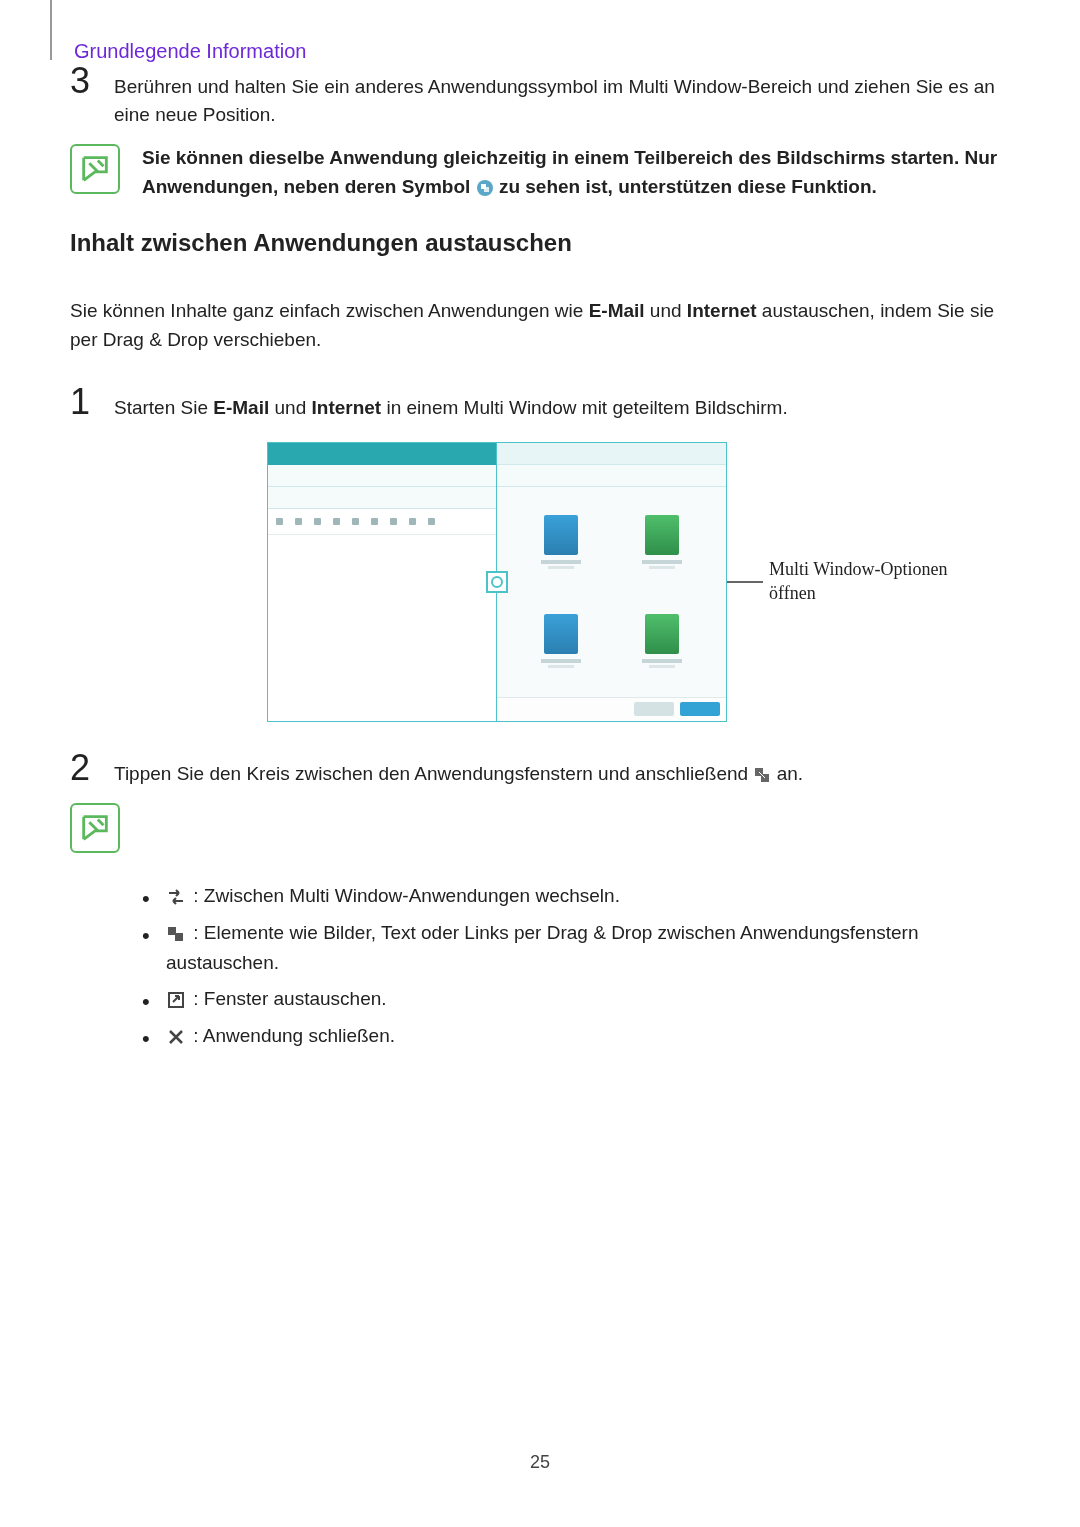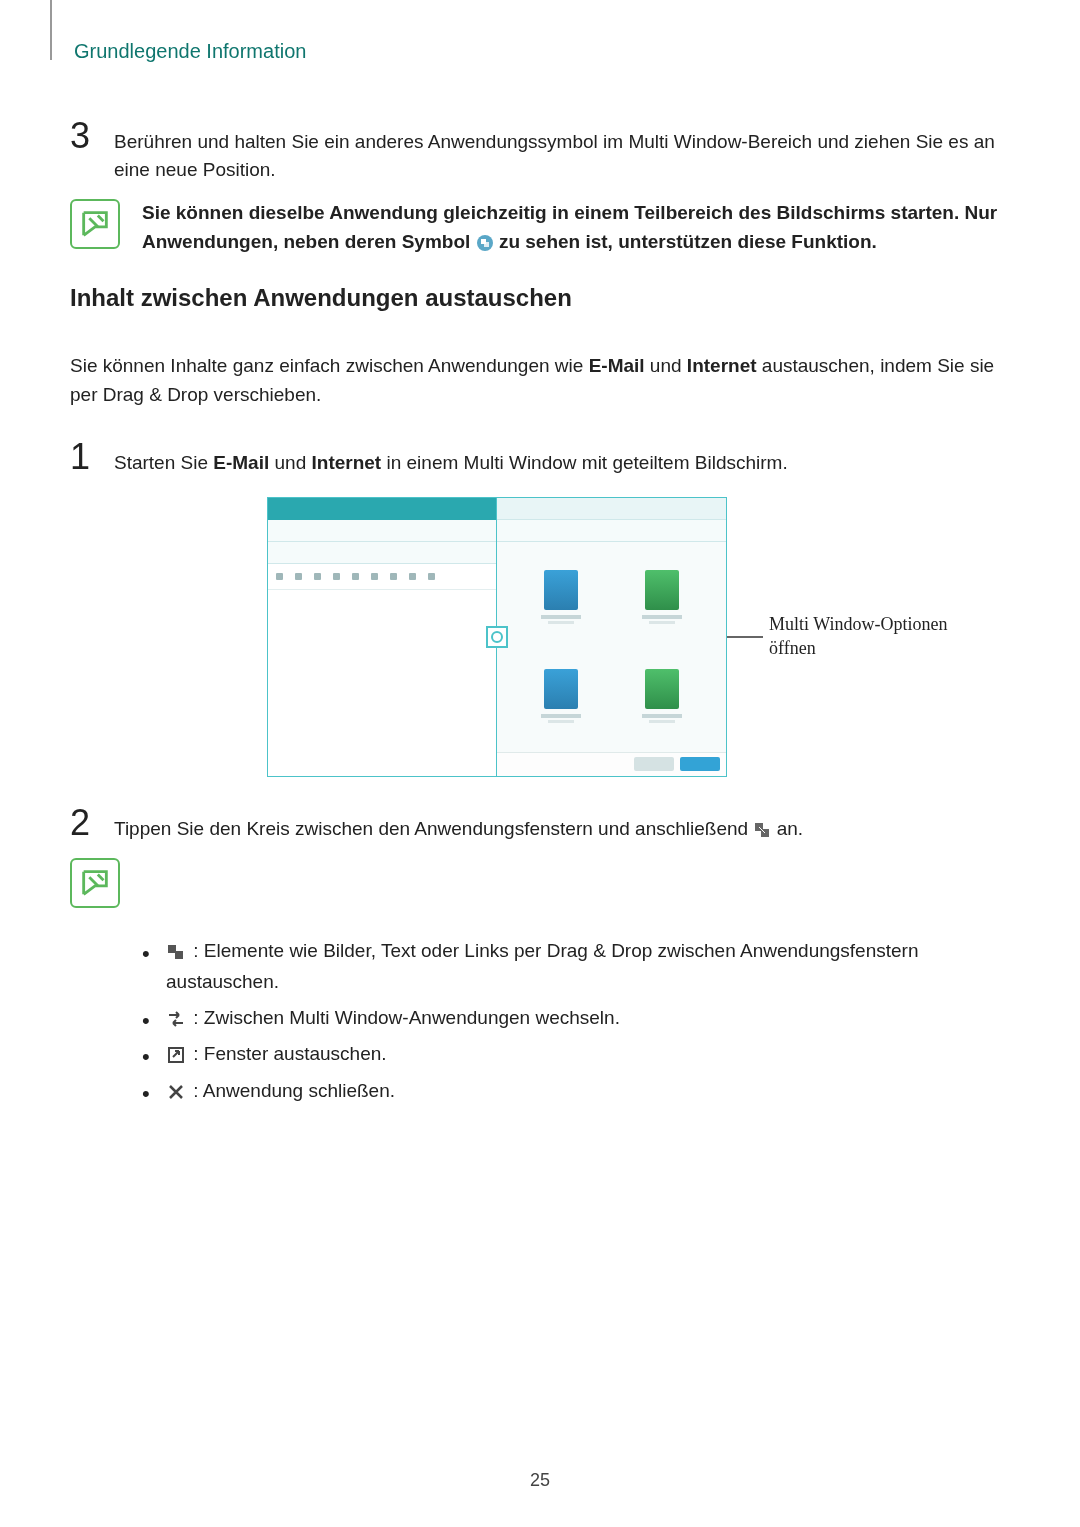--- a/index.html
+++ b/index.html
@@ -17,24 +17,23 @@
   .header-line {
     position: absolute;
     top: 0;
     left: 50px;
     width: 2px;
     height: 60px;
     background: #999;
   }
   .header-title {
     font-size: 20px;
-    color: #0f766e;
+    color: #6d28d9;
     margin-left: 4px;
     margin-top: 5px;
-    margin-bottom: 55px;
   }
   .numbered {
     display: flex;
     align-items: flex-start;
     gap: 16px;
     margin-bottom: 10px;
   }
   .big-num {
     font-size: 36px;
     font-weight: 400;
@@ -228,21 +227,21 @@
   }
   .bullet-icon {
     display: inline-flex;
     vertical-align: middle;
     width: 20px;
     height: 18px;
     margin-right: 2px;
   }
   .page-num {
     position: absolute;
-    bottom: 36px;
+    bottom: 54px;
     left: 0;
     width: 100%;
     text-align: center;
     font-size: 18px;
     color: #444;
   }
 </style>
 </head>
 <body>
 
@@ -370,32 +369,32 @@
           <path d="M14 6 L18 10" stroke="#5cb85c" stroke-width="2"></path>
           <path d="M8 8 L14 14" stroke="#5cb85c" stroke-width="2"></path>
         </svg>
     </div>
   </div>
 
   <ul class="bullets">
     <li>
       <span class="bullet-icon">
         <svg viewBox="0 0 20 18">
-            <rect x="2" y="2" width="8" height="8" fill="#555"></rect>
-            <rect x="9" y="8" width="8" height="8" fill="#555"></rect>
-          </svg>
-      </span><span> : Elemente wie Bilder, Text oder Links per Drag &amp; Drop zwischen Anwendungsfenstern austauschen.</span>
+            <path d="M3 5 L13 5 M13 5 L10 2 M13 5 L10 8" stroke="#444" stroke-width="2" fill="none"></path>
+            <path d="M17 13 L7 13 M7 13 L10 10 M7 13 L10 16" stroke="#444" stroke-width="2" fill="none"></path>
+          </svg>
+      </span><span> : Zwischen Multi Window-Anwendungen wechseln.</span>
     </li>
     <li>
       <span class="bullet-icon">
         <svg viewBox="0 0 20 18">
-            <path d="M3 5 L13 5 M13 5 L10 2 M13 5 L10 8" stroke="#444" stroke-width="2" fill="none"></path>
-            <path d="M17 13 L7 13 M7 13 L10 10 M7 13 L10 16" stroke="#444" stroke-width="2" fill="none"></path>
-          </svg>
-      </span><span> : Zwischen Multi Window-Anwendungen wechseln.</span>
+            <rect x="2" y="2" width="8" height="8" fill="#555"></rect>
+            <rect x="9" y="8" width="8" height="8" fill="#555"></rect>
+          </svg>
+      </span><span> : Elemente wie Bilder, Text oder Links per Drag &amp; Drop zwischen Anwendungsfenstern austauschen.</span>
     </li>
     <li>
       <span class="bullet-icon">
         <svg viewBox="0 0 20 18">
             <rect x="3" y="2" width="14" height="14" fill="none" stroke="#444" stroke-width="2"></rect>
             <path d="M7 11 L13 5 M13 5 L9 5 M13 5 L13 9" stroke="#444" stroke-width="2" fill="none"></path>
           </svg>
       </span><span> : Fenster austauschen.</span>
     </li>
     <li>

